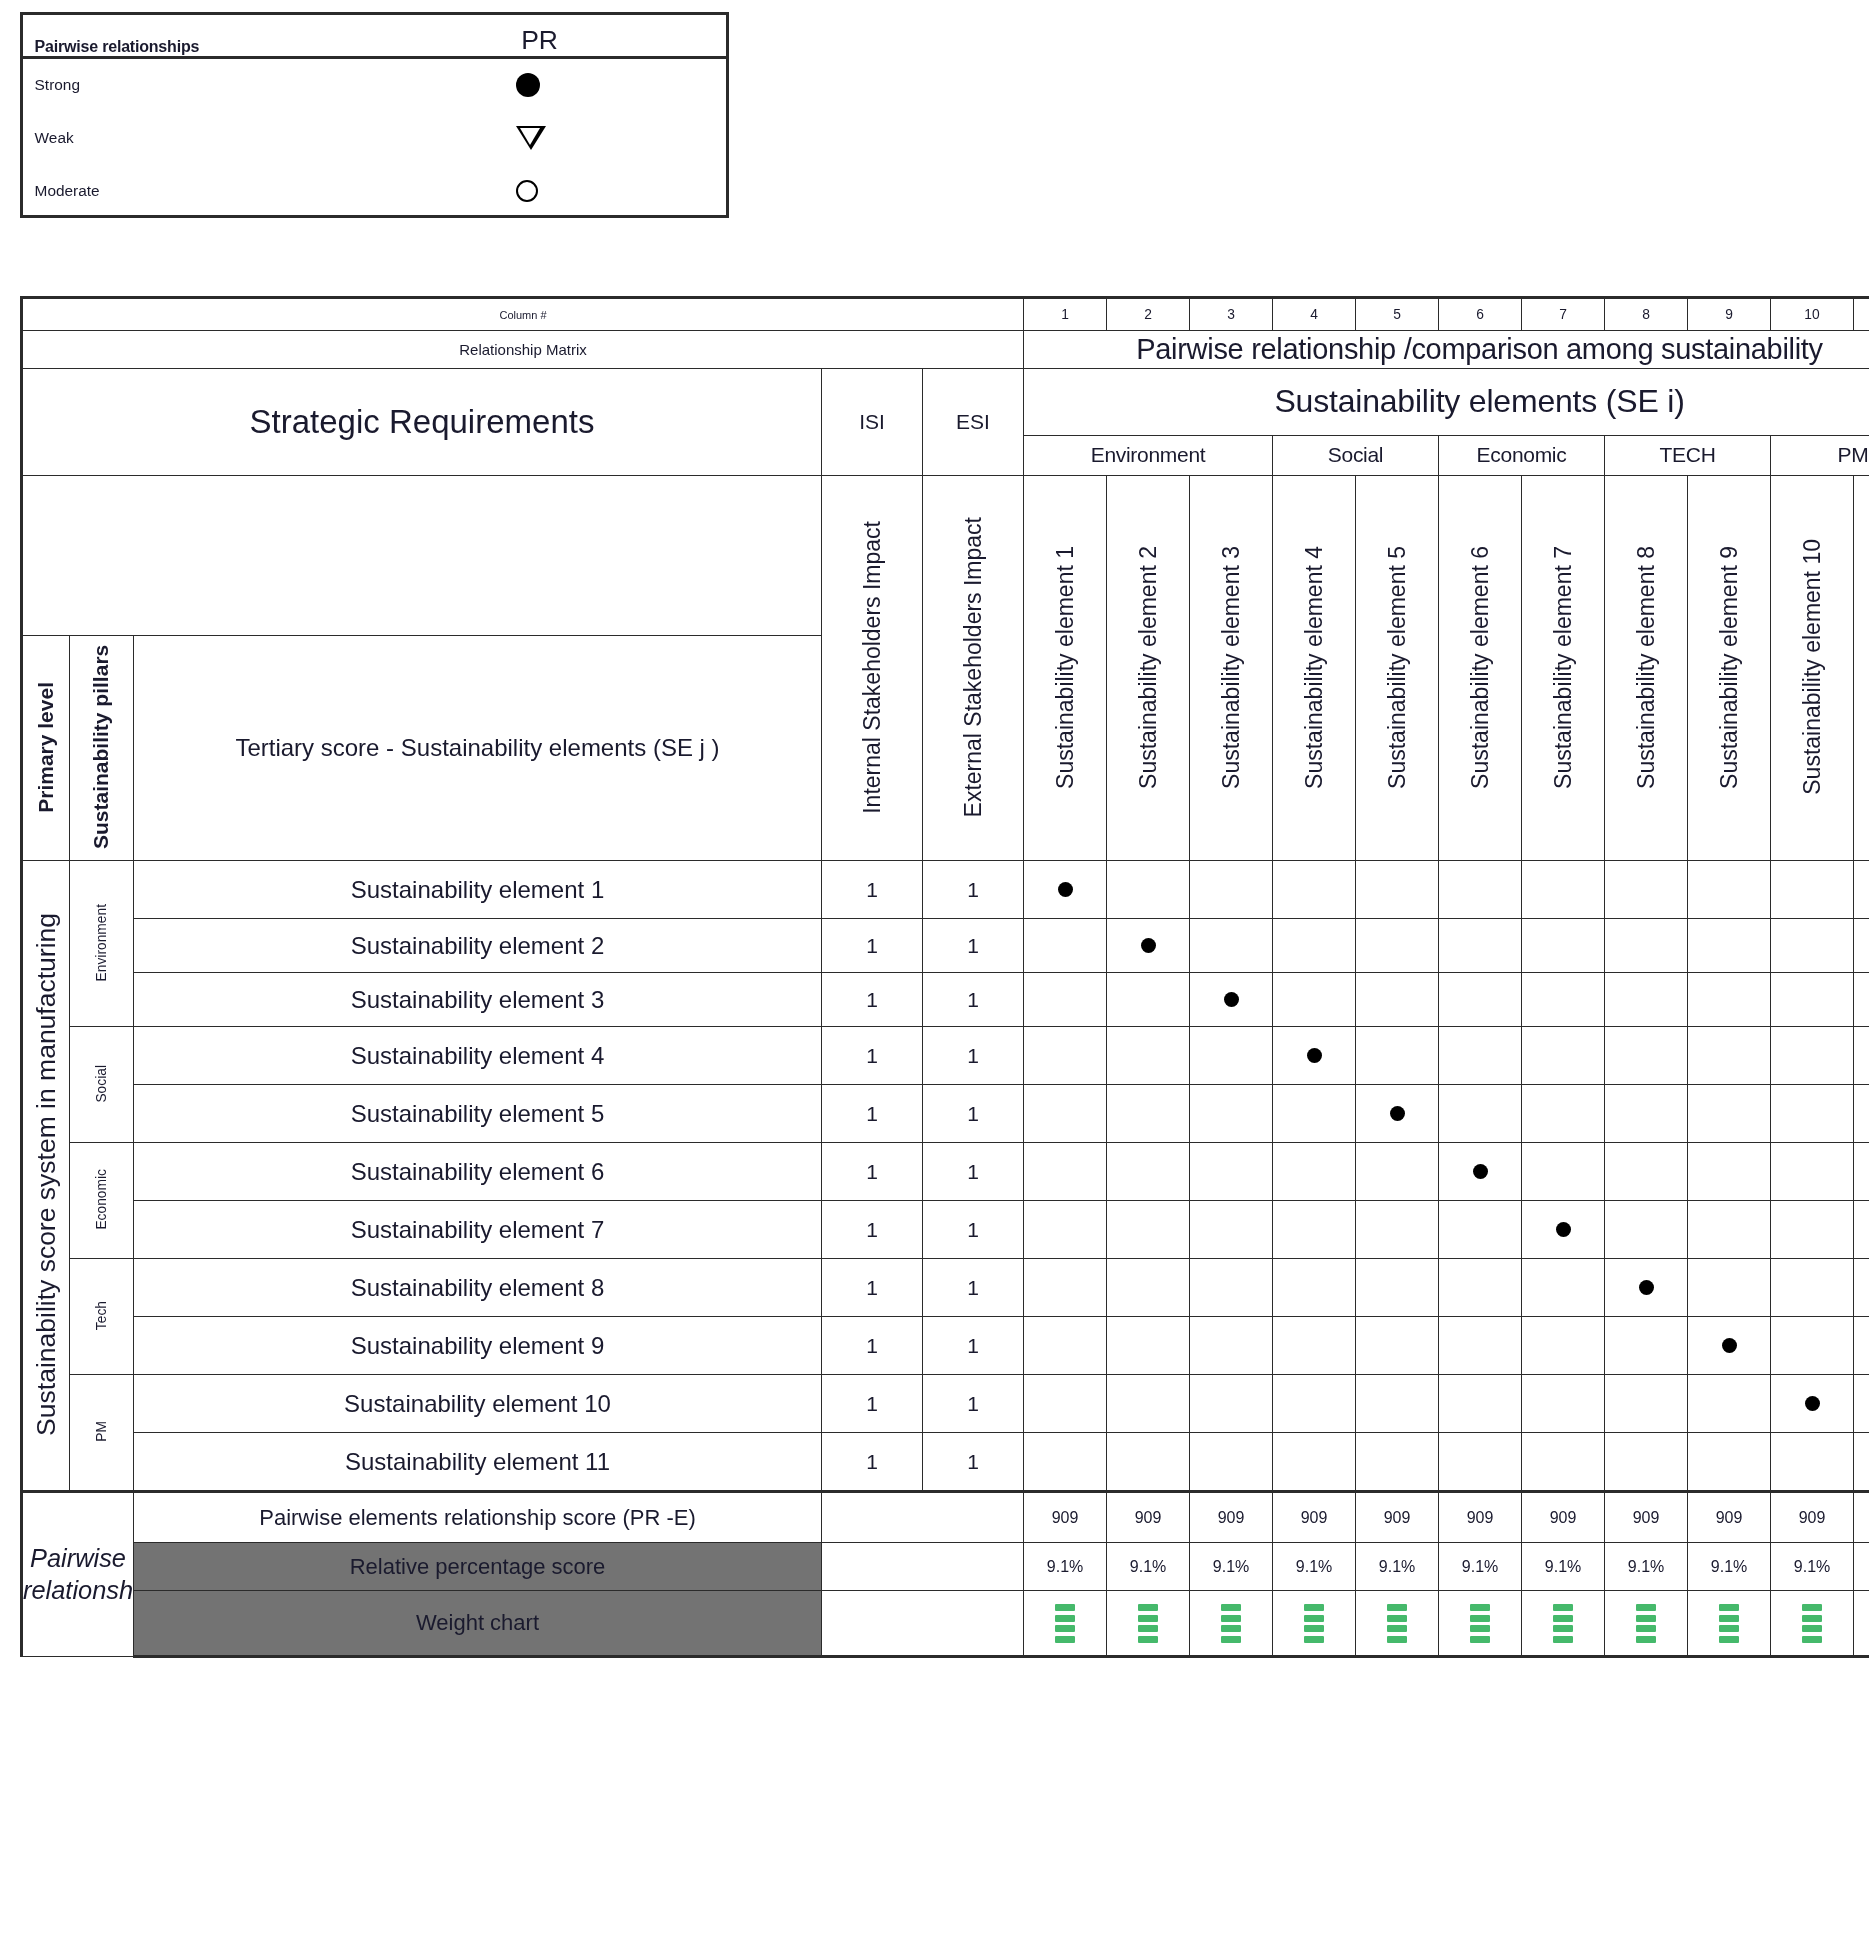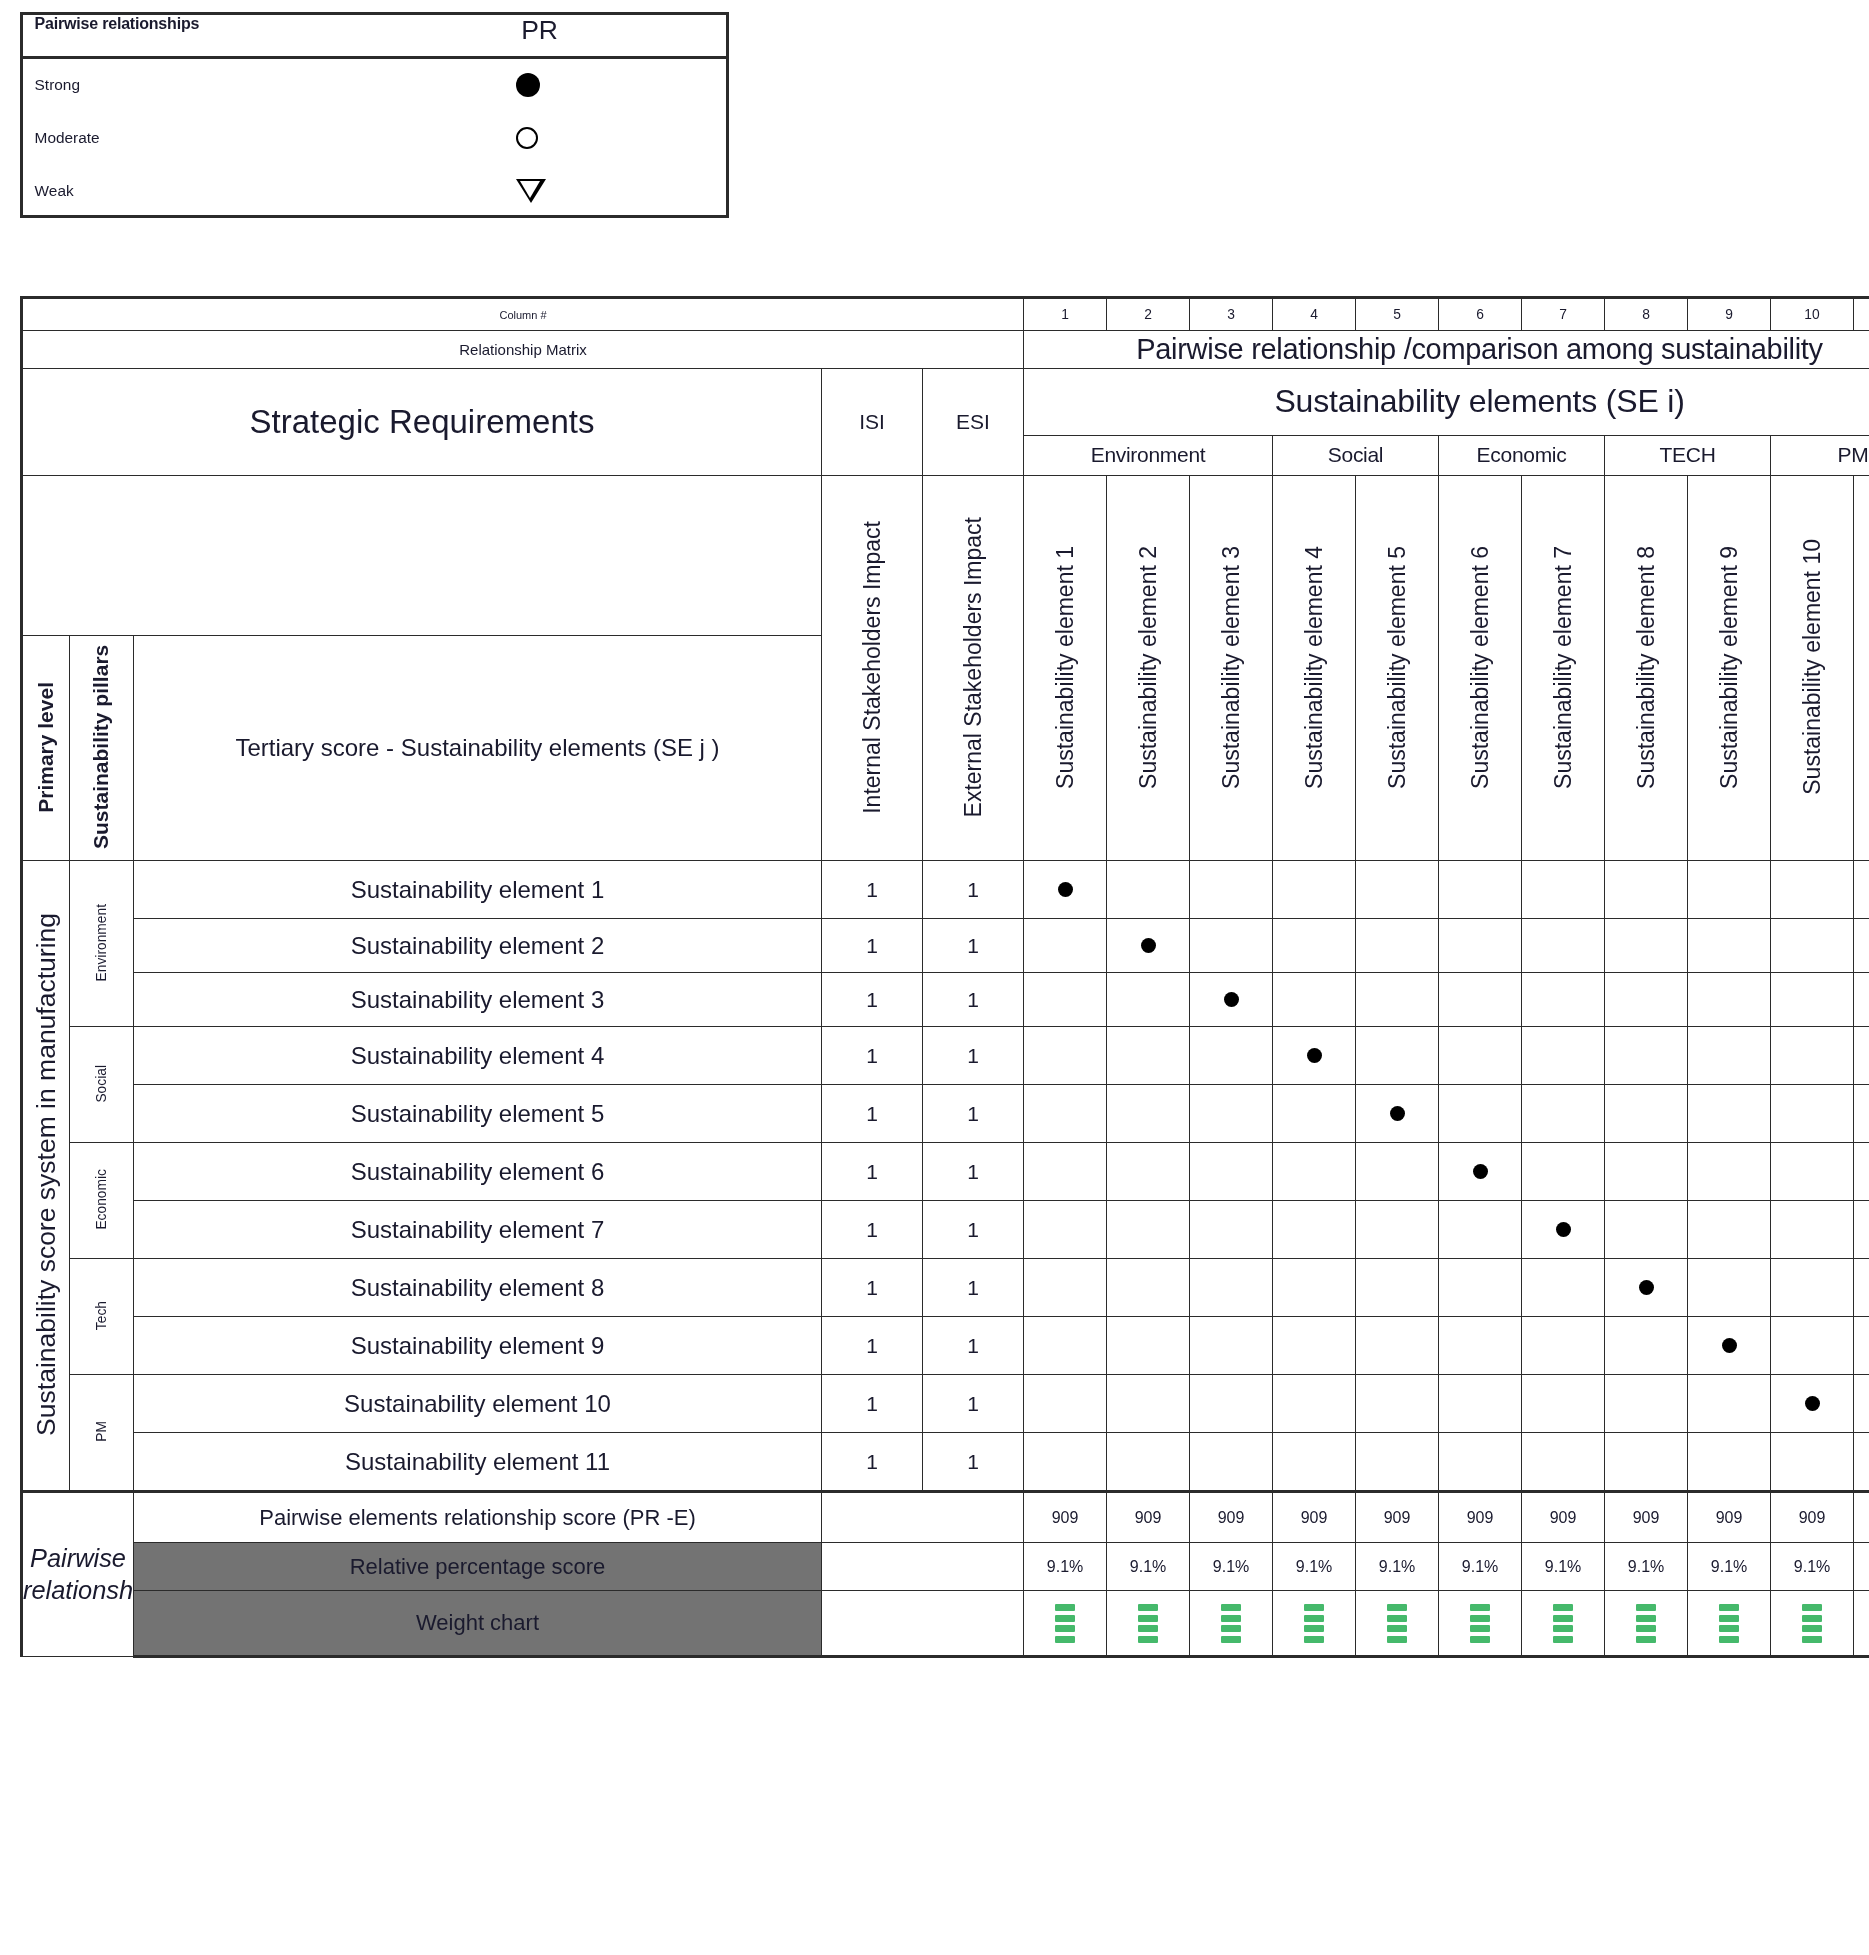--- a/index.html
+++ b/index.html
@@ -10,21 +10,21 @@
     -webkit-font-smoothing:none;
   }
   .page{position:relative;width:1869px;height:1955px;}
 
   
   .legend{
     position:absolute;left:20px;top:11.6px;width:709px;height:206px;
     border:3.2px solid #2b2b2b;background:#fff;box-sizing:border-box;
   }
   .legend-head{
-    display:flex;align-items:flex-start;height:44px;
+    display:flex;align-items:flex-end;height:44px;
     border-bottom:3.2px solid #2b2b2b;box-sizing:border-box;
   }
   .legend-head .lh-label{
     flex:0 0 476px;padding-left:11.6px;font-size:16px;font-weight:bold;letter-spacing:-0.2px;
   }
   .legend-head .lh-pr{flex:1;text-align:left;font-size:26.5px;font-weight:normal;padding-left:10.6px;}
   .legend-row{display:flex;align-items:center;height:53px;}
   .legend-row .lr-label{flex:0 0 476px;padding-left:11.6px;font-size:15.4px;}
   .legend-row .lr-sym{flex:1;display:flex;align-items:center;padding-left:5.3px;}
   .sym-strong{width:24px;height:24px;border-radius:50%;background:#000;}
@@ -112,29 +112,29 @@
       <div class="lh-label">Pairwise relationships</div>
       <div class="lh-pr">PR</div>
     </div>
     <div class="legend-row">
       <div class="lr-label">Strong</div>
       <div class="lr-sym">
         <span class="sym-strong"></span>
       </div>
     </div>
     <div class="legend-row">
+      <div class="lr-label">Weak</div>
+      <div class="lr-sym">
+        <span class="sym-weak"></span>
+      </div>
+    </div>
+    <div class="legend-row">
       <div class="lr-label">Moderate</div>
       <div class="lr-sym">
         <span class="sym-moderate"></span>
-      </div>
-    </div>
-    <div class="legend-row">
-      <div class="lr-label">Weak</div>
-      <div class="lr-sym">
-        <span class="sym-weak"></span>
       </div>
     </div>
   </div>
 
   <table class="matrix">
     <colgroup id="matrix-cols">
         <col style="width: 48px;">
         <col style="width: 64px;">
         <col style="width: 688px;">
         <col style="width: 101px;">

